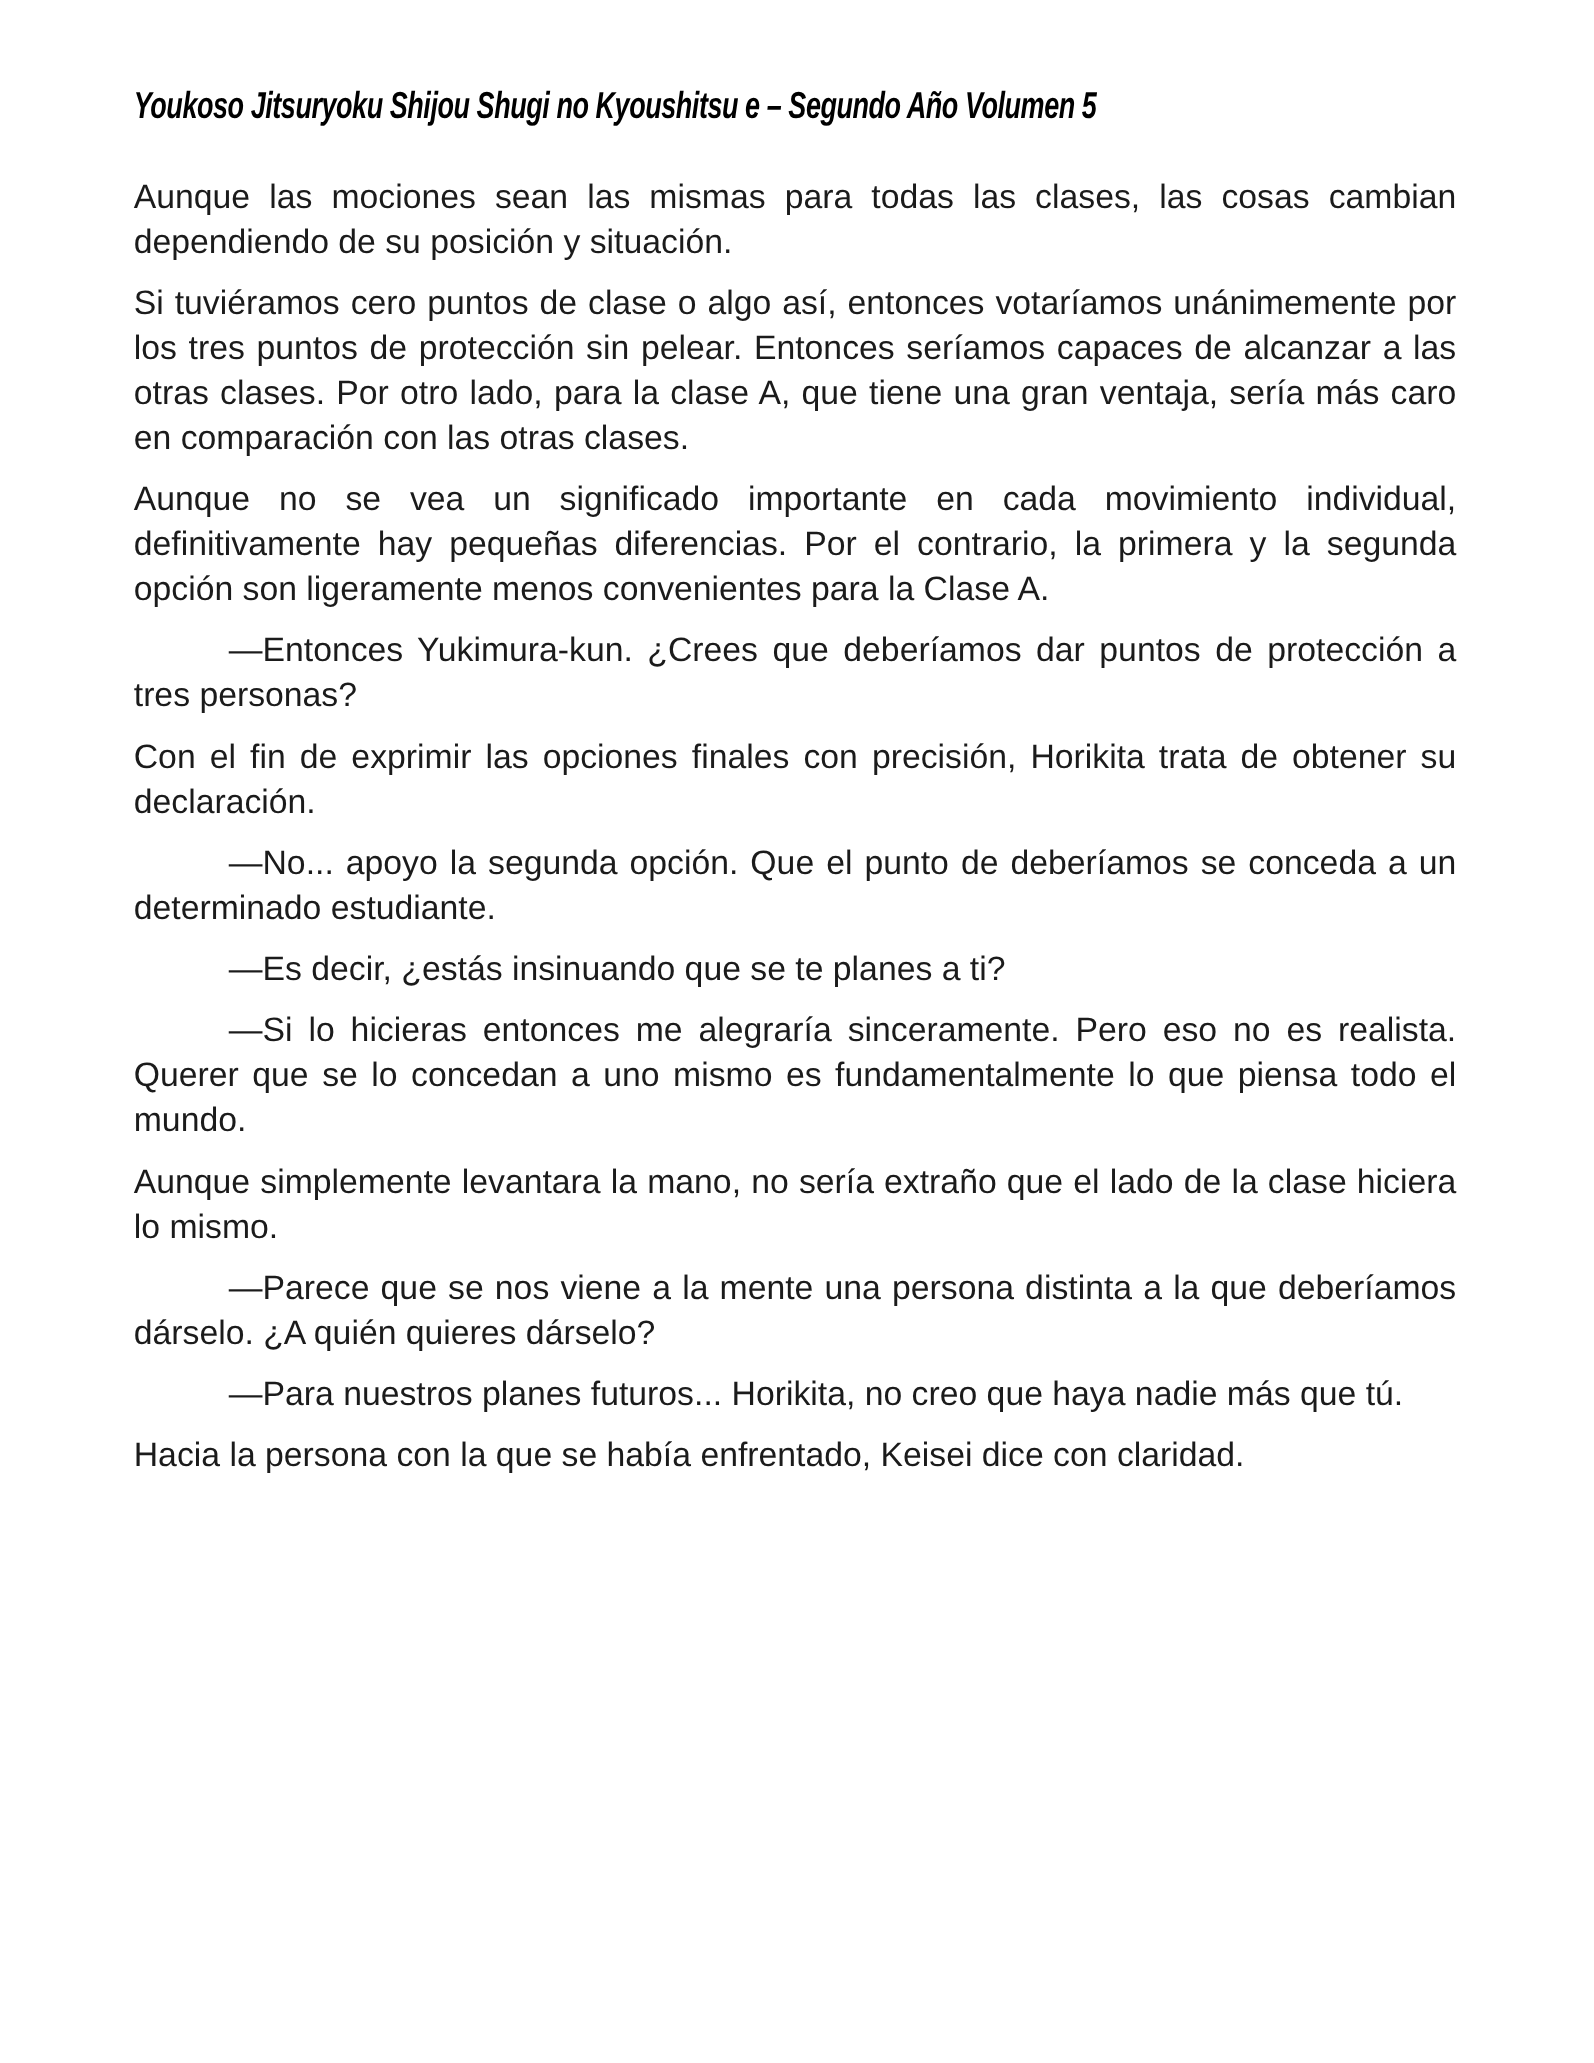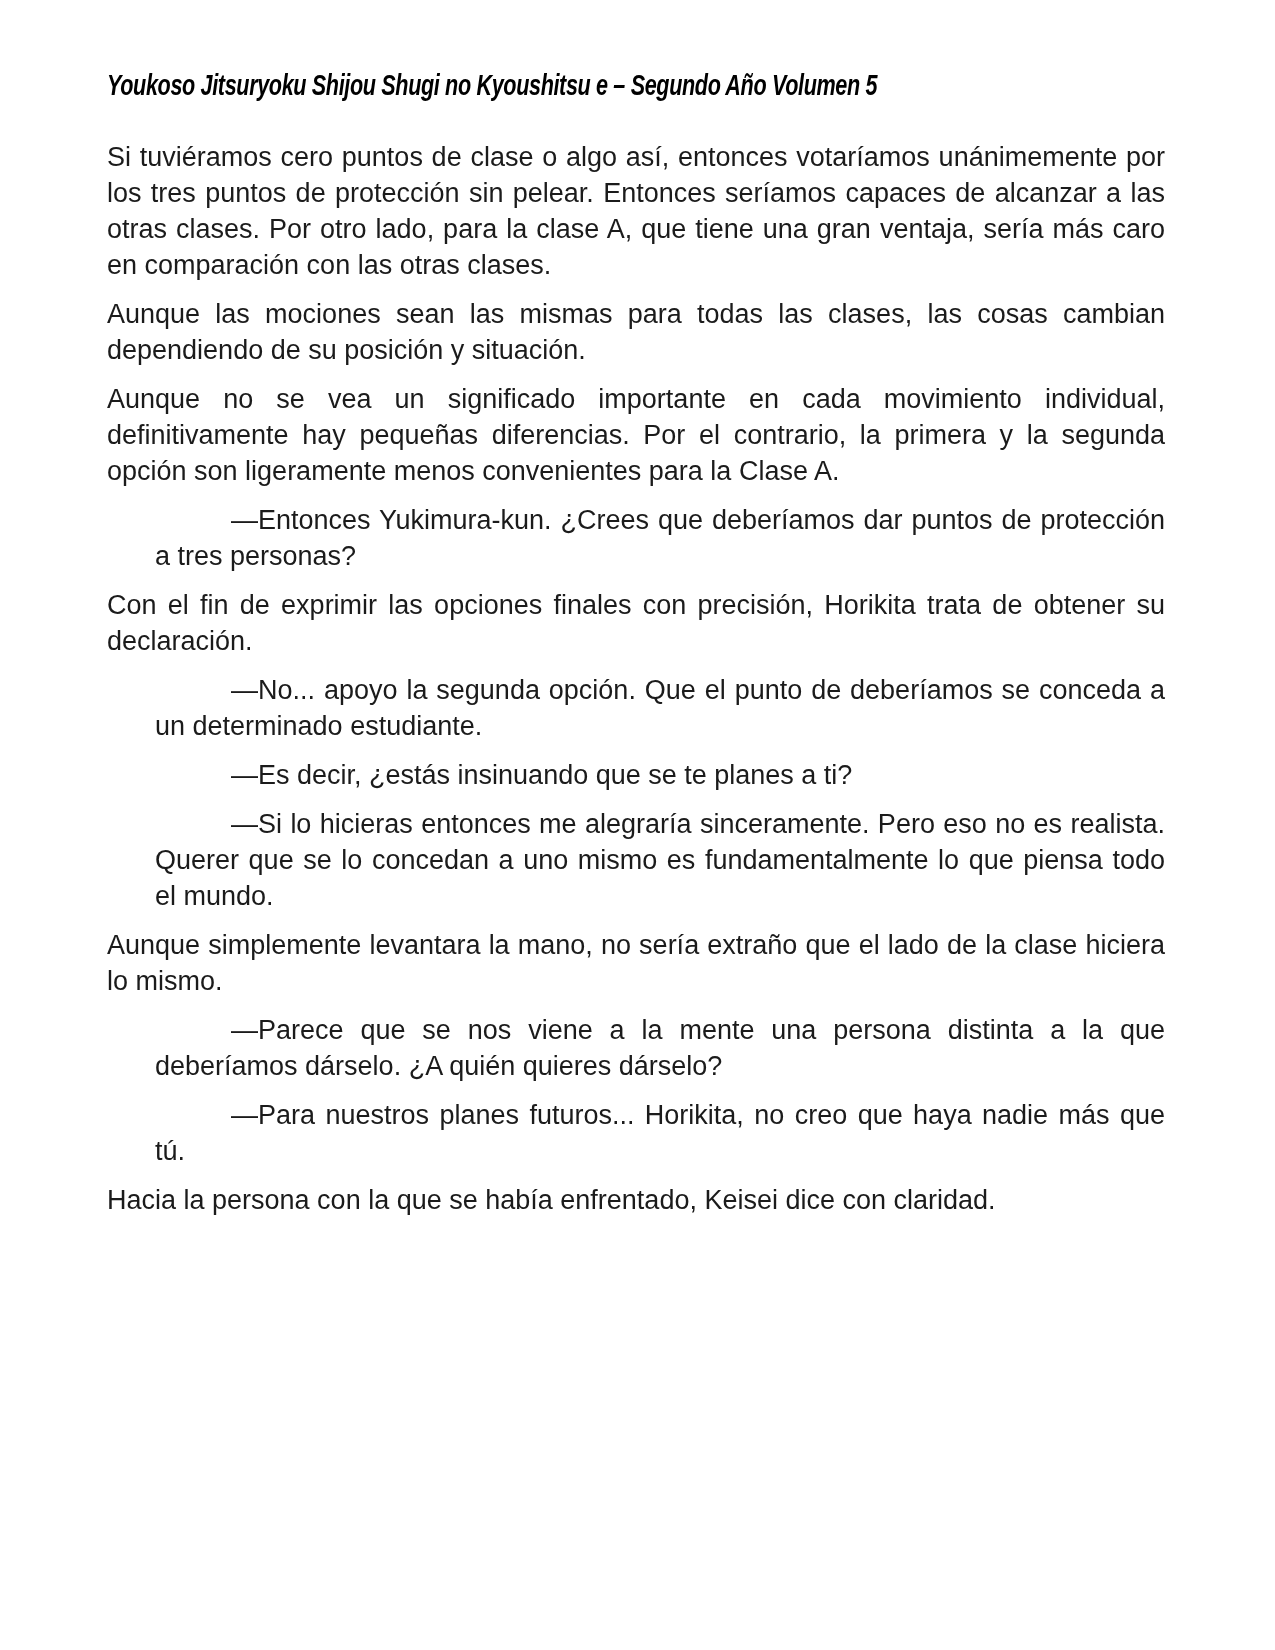--- a/index.html
+++ b/index.html
@@ -39,21 +39,21 @@
     left: 107px;
     width: 1058px;
   }
   .body-text p {
     margin: 0 0 13px 0;
     font-size: 27px;
     line-height: 36px;
     text-align: justify;
     color: #1b1b1b;
   }
-  .body-text p.indent { text-indent: 76px; margin-left: 48px; }
+  .body-text p.indent { text-indent: 76px; }
 
   
   .doc-footer {
     position: absolute;
     left: 107px;
     right: 103px;
     top: 1502px;
   }
   .footer-rule {
     height: 2px;
@@ -89,22 +89,22 @@
 </head>
 <body>
 
 <div class="page">
 
   <div class="doc-header">
     <div class="title">Youkoso Jitsuryoku Shijou Shugi no Kyoushitsu e – Segundo Año Volumen 5</div>
   </div>
 
   <div class="body-text">
+    <p>Aunque las mociones sean las mismas para todas las clases, las cosas cambian dependiendo de su posición y situación.</p>
     <p>Si tuviéramos cero puntos de clase o algo así, entonces votaríamos unánimemente por los tres puntos de protección sin pelear. Entonces seríamos capaces de alcanzar a las otras clases. Por otro lado, para la clase A, que tiene una gran ventaja, sería más caro en comparación con las otras clases.</p>
-    <p>Aunque las mociones sean las mismas para todas las clases, las cosas cambian dependiendo de su posición y situación.</p>
     <p>Aunque no se vea un significado importante en cada movimiento individual, definitivamente hay pequeñas diferencias. Por el contrario, la primera y la segunda opción son ligeramente menos convenientes para la Clase A.</p>
     <p class="indent">—Entonces Yukimura-kun. ¿Crees que deberíamos dar puntos de protección a tres personas?</p>
     <p>Con el fin de exprimir las opciones finales con precisión, Horikita trata de obtener su declaración.</p>
     <p class="indent">—No... apoyo la segunda opción. Que el punto de deberíamos se conceda a un determinado estudiante.</p>
     <p class="indent">—Es decir, ¿estás insinuando que se te planes a ti?</p>
     <p class="indent">—Si lo hicieras entonces me alegraría sinceramente. Pero eso no es realista. Querer que se lo concedan a uno mismo es fundamentalmente lo que piensa todo el mundo.</p>
     <p>Aunque simplemente levantara la mano, no sería extraño que el lado de la clase hiciera lo mismo.</p>
     <p class="indent">—Parece que se nos viene a la mente una persona distinta a la que deberíamos dárselo. ¿A quién quieres dárselo?</p>
     <p class="indent">—Para nuestros planes futuros... Horikita, no creo que haya nadie más que tú.</p>
     <p>Hacia la persona con la que se había enfrentado, Keisei dice con claridad.</p>

